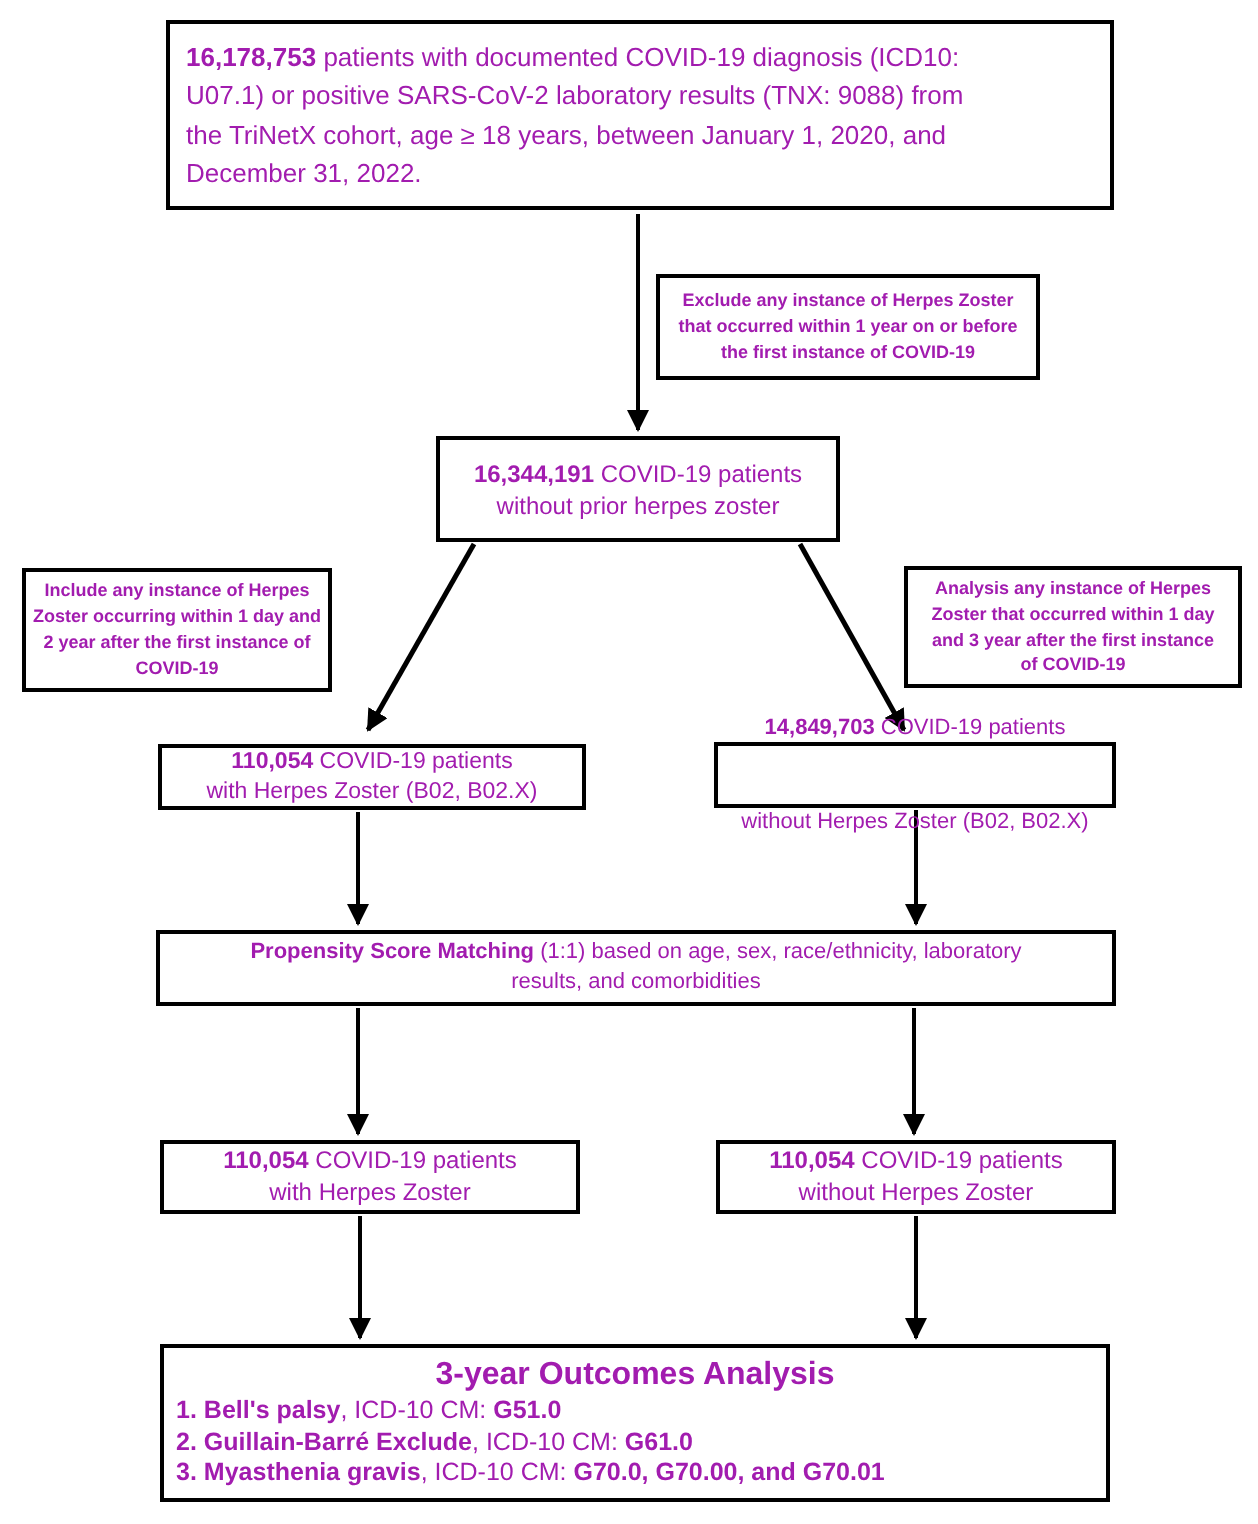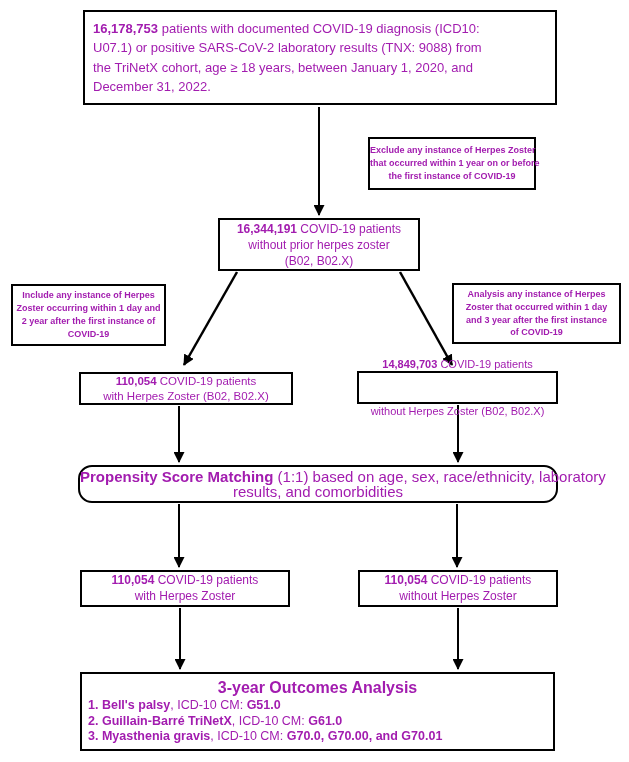--- a/index.html
+++ b/index.html
@@ -35,38 +35,38 @@
     font-size: 9px;
     line-height: 13px;
   }
   #box-cohort {
     left: 83px; top: 10px; width: 474px; height: 95px;
     text-align: left;
     padding: 3px 8px;
     font-size: 13px;
     line-height: 19.5px;
   }
-  #note-exclude-prior { left: 328px; top: 137px; width: 168px; height: 53px; margin-left: 40px; }
+  #note-exclude-prior { left: 328px; top: 137px; width: 192px; height: 53px; }
   #box-noprior {
     left: 218px; top: 218px; width: 202px; height: 53px;
     font-size: 12px; line-height: 16px;
   }
   #note-include  { left: 11px;  top: 284px; width: 155px; height: 62px; line-height: 12.8px; }
   #note-exclude  { left: 452px; top: 283px; width: 169px; height: 61px; line-height: 12.8px; }
   #box-hz {
     left: 79px; top: 372px; width: 214px; height: 33px;
     font-size: 11.5px; line-height: 14.5px;
   }
   #box-nohz {
     left: 357px; top: 371px; width: 201px; height: 33px;
     font-size: 11px; line-height: 14.5px; gap: 32px;
   }
   #box-psm {
     left: 78px; top: 465px; width: 480px; height: 38px;
-    font-size: 15px; line-height: 15px; border-radius: 14px;
+    font-size: 11px; line-height: 15px;
   }
   #box-matched-hz {
     left: 80px; top: 570px; width: 210px; height: 37px;
     font-size: 12px; line-height: 15.5px;
   }
   #box-matched-nohz {
     left: 358px; top: 570px; width: 200px; height: 37px;
     font-size: 12px; line-height: 15.5px;
   }
   #box-outcomes {
@@ -116,21 +116,20 @@
 
   <div id="note-exclude-prior" class="box note">
     <div class="line">Exclude any instance of Herpes Zoster</div>
     <div class="line">that occurred within 1 year on or before</div>
     <div class="line">the first instance of COVID-19</div>
   </div>
 
   <div id="box-noprior" class="box">
     <div class="line"><b>16,344,191</b><span> COVID-19 patients</span></div>
     <div class="line">without prior herpes zoster</div>
-    <div class="line">(B02, B02.X)</div>
   </div>
 
   <div id="note-include" class="box note">
     <div class="line">Include any instance of Herpes</div>
     <div class="line">Zoster occurring within 1 day and</div>
     <div class="line">2 year after the first instance of</div>
     <div class="line">COVID-19</div>
   </div>
 
   <div id="note-exclude" class="box note">
@@ -161,17 +160,17 @@
   </div>
 
   <div id="box-matched-nohz" class="box">
     <div class="line"><b>110,054</b><span> COVID-19 patients</span></div>
     <div class="line">without Herpes Zoster</div>
   </div>
 
   <div id="box-outcomes" class="box">
     <div class="title">3-year Outcomes Analysis</div>
     <div class="outcome-item"><b>1.</b> <b>Bell's palsy</b><span>, ICD-10 CM: </span><b>G51.0</b></div>
-    <div class="outcome-item"><b>2.</b> <b>Guillain-Barré TriNetX</b><span>, ICD-10 CM: </span><b>G61.0</b></div>
+    <div class="outcome-item"><b>2.</b> <b>Guillain-Barré Exclude</b><span>, ICD-10 CM: </span><b>G61.0</b></div>
     <div class="outcome-item"><b>3.</b> <b>Myasthenia gravis</b><span>, ICD-10 CM: </span><b>G70.0, G70.00, and G70.01</b></div>
   </div>
 
 </div>
 
 </body></html>

